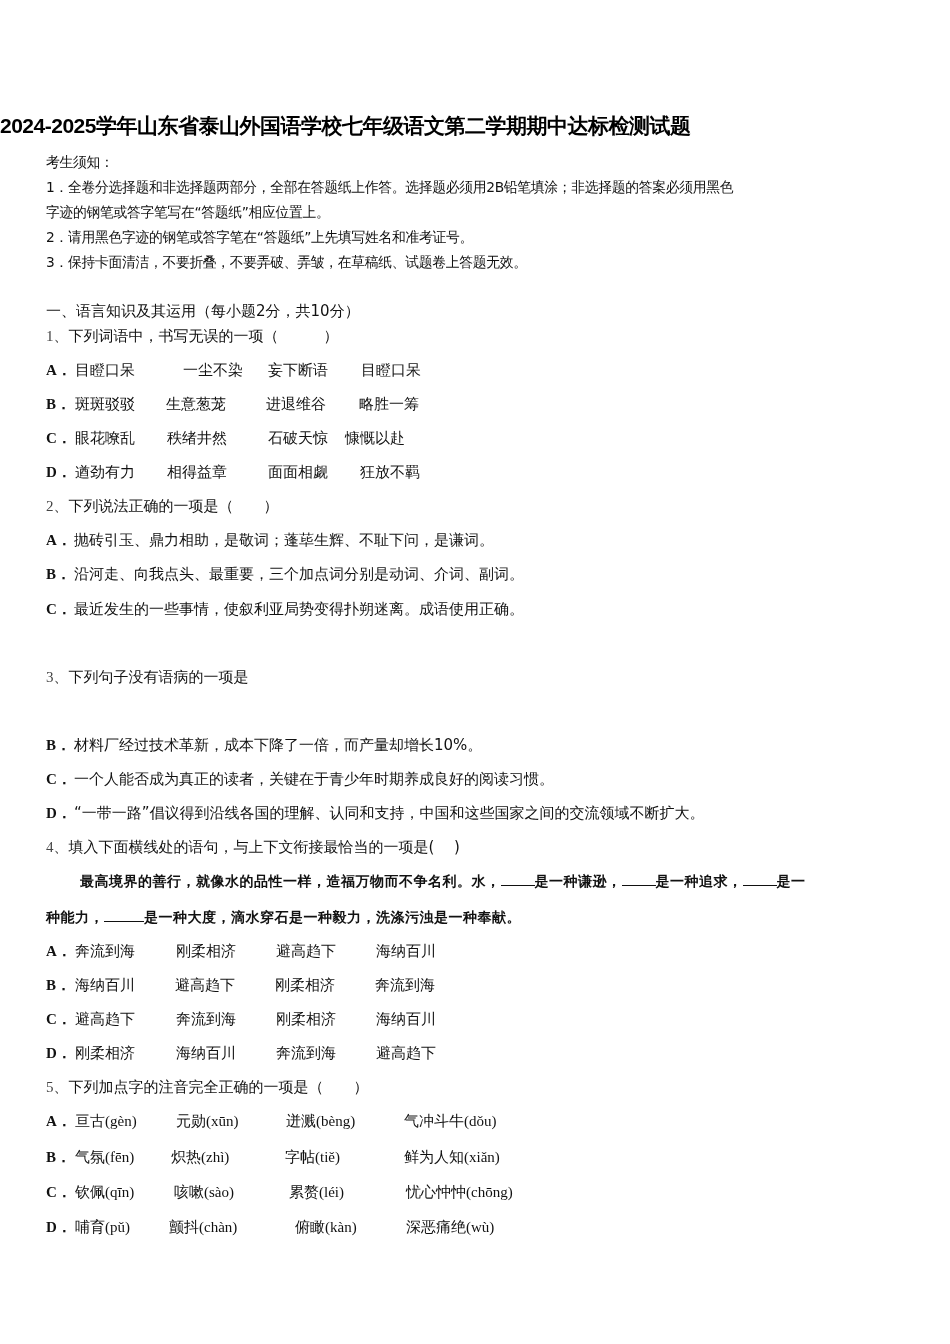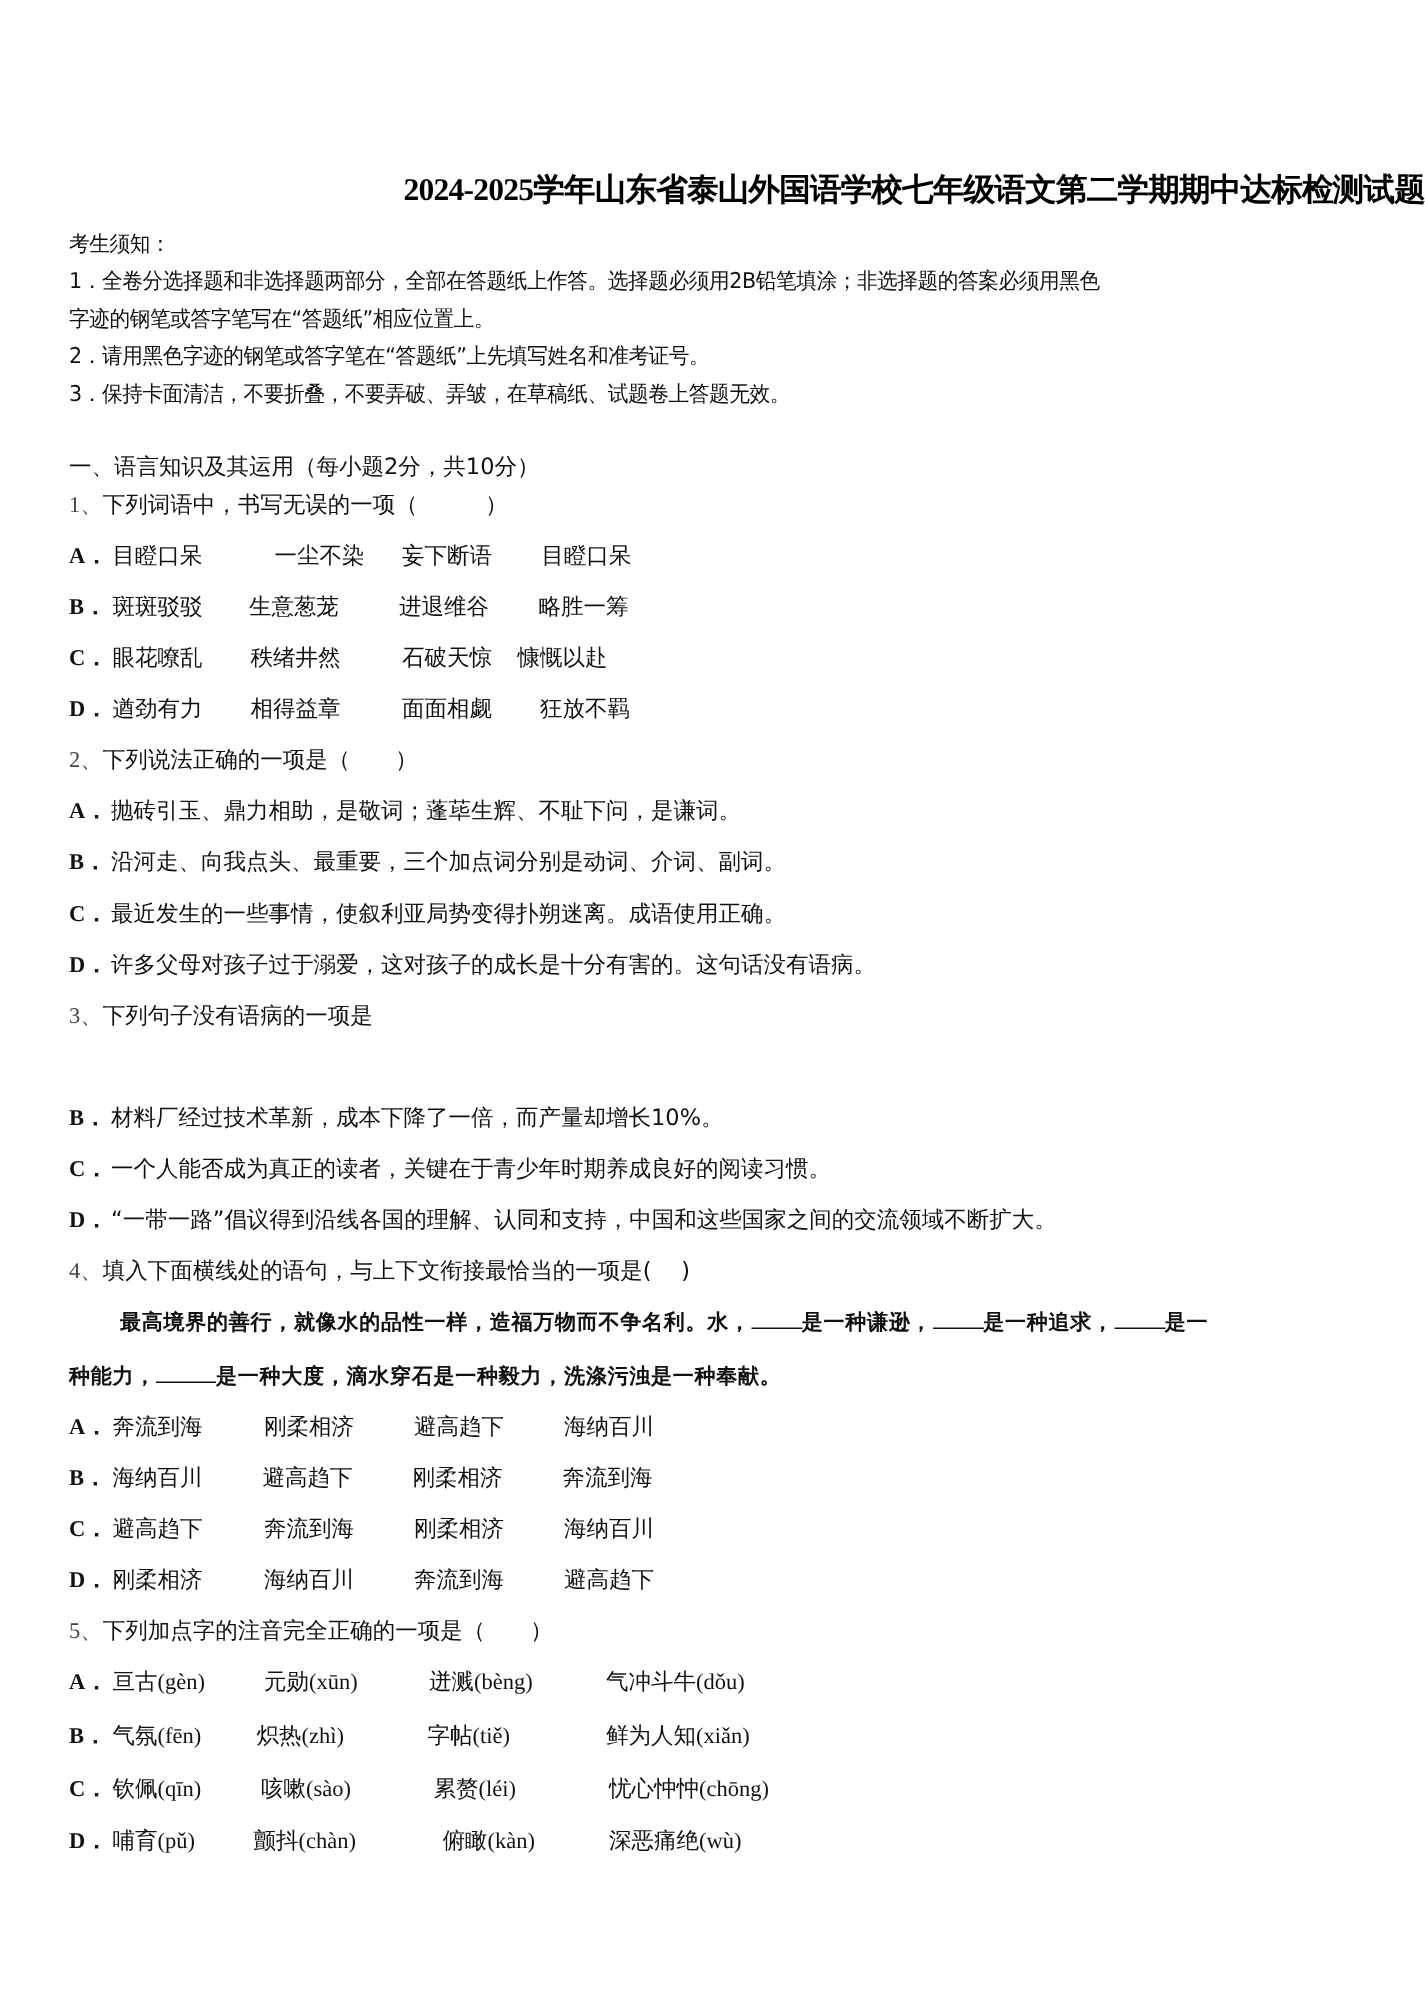--- a/index.html
+++ b/index.html
@@ -1,20 +1,20 @@
 <!DOCTYPE html>
 <html><head>
 <meta charset="utf-8">
 <style>
   html, body { margin: 0; padding: 0; background: #ffffff; }
   body { width: 950px; height: 1344px; position: relative; overflow: hidden; color: #111; }
   .page { position: absolute; left: 0; top: 0; width: 950px; height: 1344px; background: #fff; }
   .title {
-    position: absolute; left: 0; top: 112px; width: 950px; text-align: right;
-    font-family: Liberation Serif, serif; font-weight: bold;
+    position: absolute; left: 0; top: 112px; width: 950px; text-align: left;
+    font-family: Liberation Sans, sans-serif; font-weight: bold;
     font-size: 21px; letter-spacing: -0.5px; color: #000;
   }
   .line {
     position: absolute; left: 46px; white-space: nowrap;
     font-family: "DejaVu Sans", sans-serif; font-size: 15px; color: #111;
   }
   .notice { font-size: 14.5px; letter-spacing: -0.3px; transform: scaleX(0.95); transform-origin: left; }
   .serif { font-family: "Liberation Serif", "DejaVu Serif", serif; }
   .qnum { color: #444; }
   .opt-letter { font-family: "Liberation Serif", serif; font-weight: bold; display: inline-block; width: 28px; }
@@ -70,21 +70,20 @@
     <span class="cell" style="left:268px;top:463px">面面相觑</span>
     <span class="cell" style="left:360px;top:463px">狂放不羁</span>
   </div>
 
   <div class="line" style="top:497px">
     <span class="qnum serif">2、</span><span>下列说法正确的一项是（　　）</span>
   </div>
   <div class="line" style="top:531px"><span class="opt-letter">A．</span><span>抛砖引玉、鼎力相助，是敬词；蓬荜生辉、不耻下问，是谦词。</span></div>
   <div class="line" style="top:565px"><span class="opt-letter">B．</span><span>沿河走、向我点头、最重要，三个加点词分别是动词、介词、副词。</span></div>
   <div class="line" style="top:600px"><span class="opt-letter">C．</span><span>最近发生的一些事情，使叙利亚局势变得扑朔迷离。成语使用正确。</span></div>
-  <div class="line" style="top:634px"><span class="opt-letter">D．</span><span>许多父母对孩子过于溺爱，这对孩子的成长是十分有害的。这句话没有语病。</span></div>
 
   <div class="line" style="top:668px">
     <span class="qnum serif">3、</span><span>下列句子没有语病的一项是</span>
   </div>
   <div class="line" style="top:736px"><span class="opt-letter">B．</span><span>材料厂经过技术革新，成本下降了一倍，而产量却增长10%。</span></div>
   <div class="line" style="top:770px"><span class="opt-letter">C．</span><span>一个人能否成为真正的读者，关键在于青少年时期养成良好的阅读习惯。</span></div>
   <div class="line" style="top:804px"><span class="opt-letter">D．</span><span>“一带一路”倡议得到沿线各国的理解、认同和支持，中国和这些国家之间的交流领域不断扩大。</span></div>
 
   <div class="line" style="top:838px">
     <span class="qnum serif">4、</span><span>填入下面横线处的语句，与上下文衔接最恰当的一项是(　 )</span>

